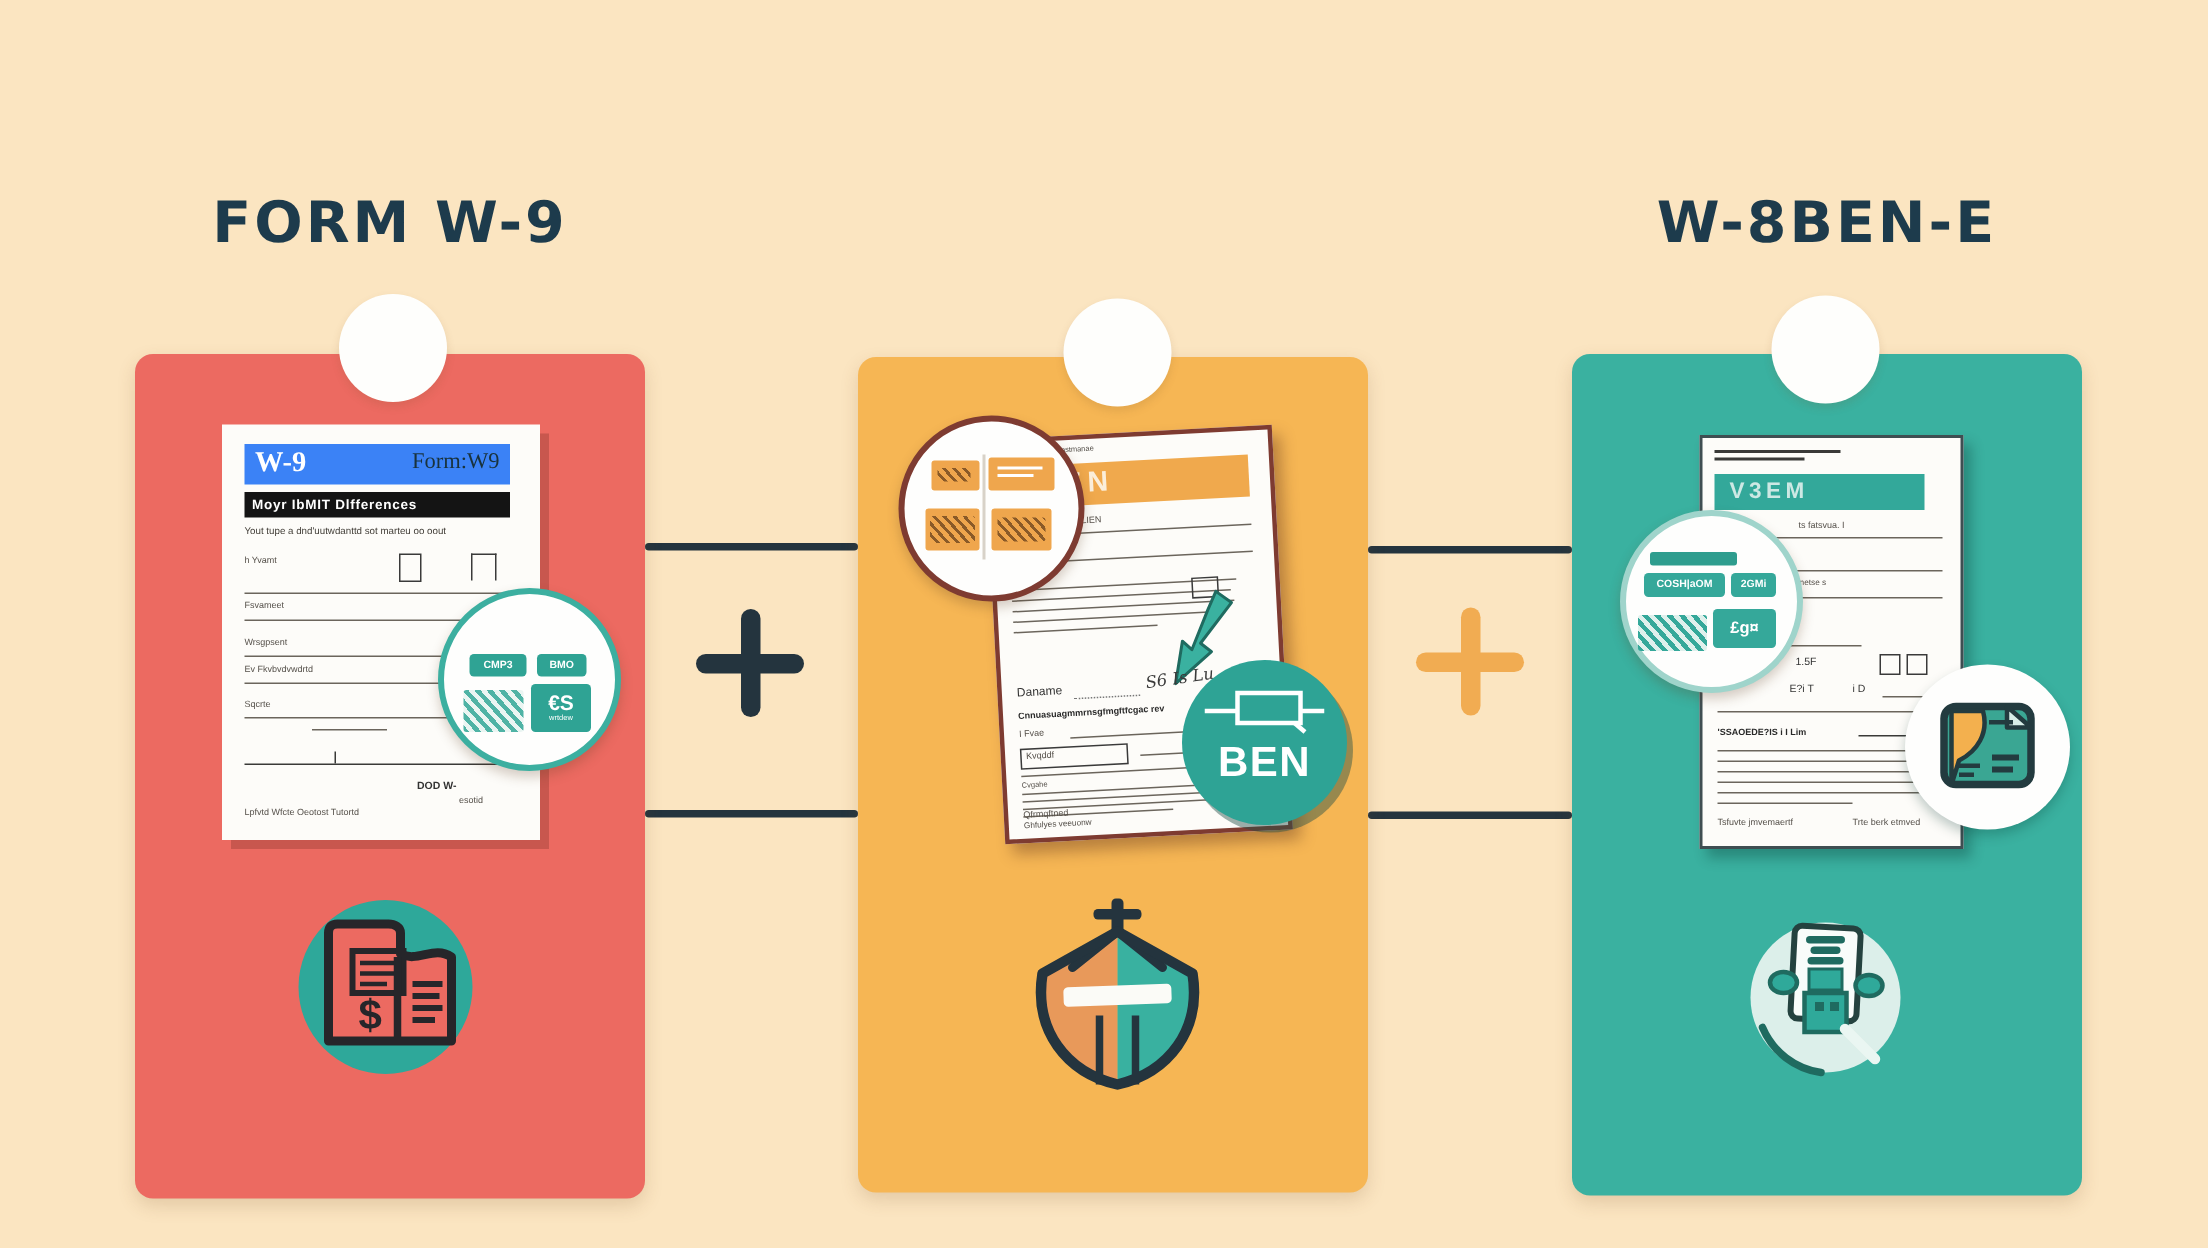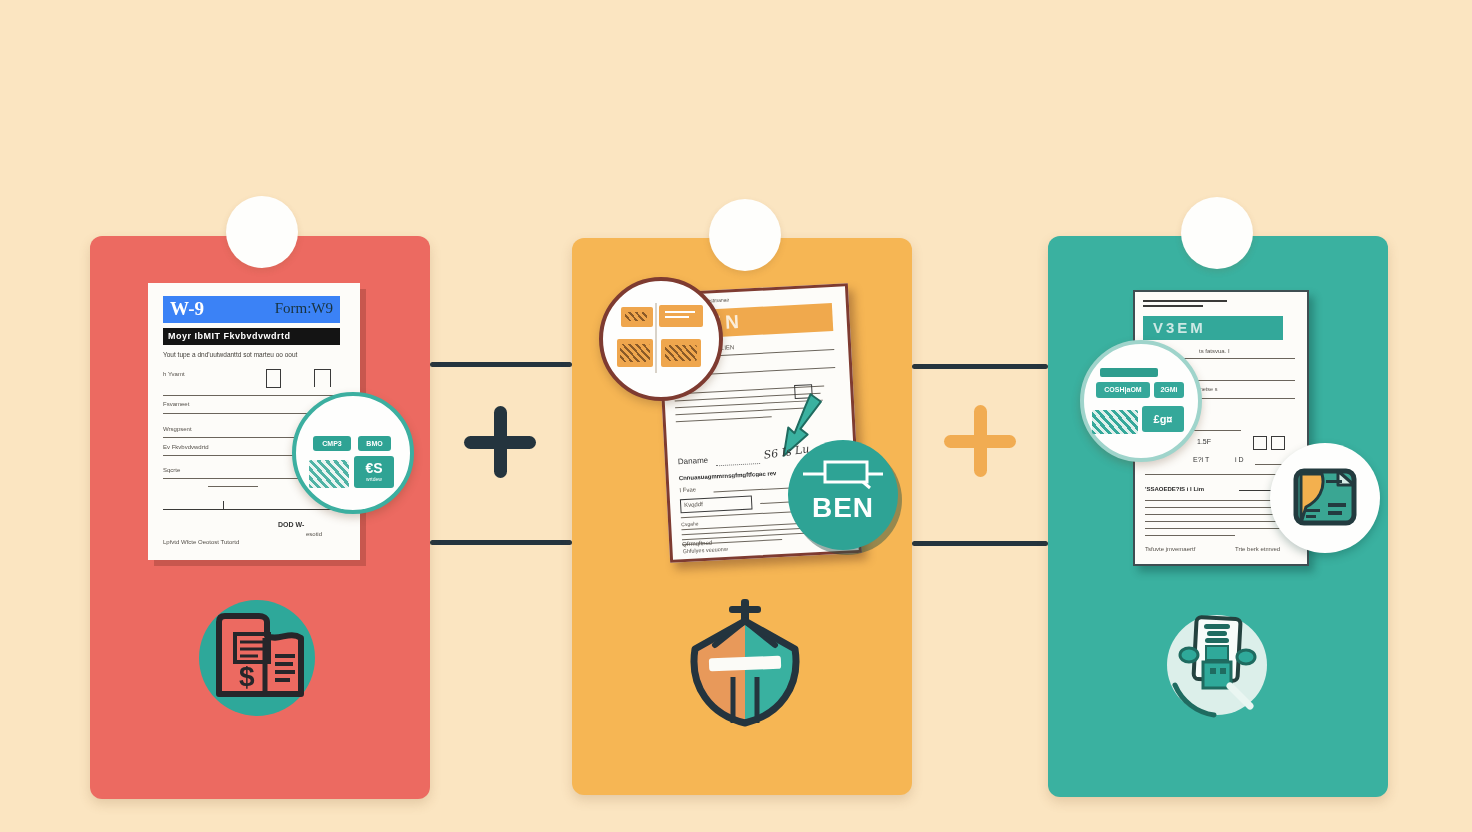--- a/index.html
+++ b/index.html
@@ -24,20 +24,22 @@
   .speck{position:absolute;border-radius:2px;
          background:repeating-linear-gradient(48deg,#4FB3A5 0 3px,#EAF5F2 3px 6px);}
   .ospeck{position:absolute;border-radius:2px;
          background:repeating-linear-gradient(48deg,#EFA64D 0 3px,#8a5a28 3px 5px);}
 </style>
 </head>
 <body>
 
 <div id="stage">
 
+  <div class="heading" style="left:90px;top:126px;">FORM W-9</div>
+  <div class="heading" style="left:1048px;top:126px;">W-8BEN-E</div>
 
   <div class="hline" style="left:430px;top:362px;width:142px;"></div>
   <div class="hline" style="left:430px;top:540px;width:142px;"></div>
   <div class="hline" style="left:912px;top:364px;width:136px;"></div>
   <div class="hline" style="left:912px;top:541px;width:136px;"></div>
 
   <div class="plus" style="left:464px;top:406px;">
     <div class="pb" style="left:0;top:30px;width:72px;height:13px;background:#24343E;"></div>
     <div class="pb" style="left:30px;top:0;width:13px;height:72px;background:#24343E;"></div>
   </div>
@@ -47,21 +49,21 @@
   </div>
 
   <div class="card" style="left:90px;top:236px;height:563px;background:#EC6A61;"></div>
   <div class="pin" style="left:226px;top:196px;"></div>
 
   <div class="doc" style="left:148px;top:283px;width:212px;height:277px;box-shadow:6px 6px 0 rgba(90,30,25,.25);">
     <div class="abs" style="left:15px;top:13px;width:177px;height:27px;background:#3b82f6;">
       <span class="abs" style="left:7px;top:2px;font-family:'Liberation Serif',serif;font-size:19px;font-weight:bold;color:#fff;">W-9</span>
       <span class="abs" style="right:7px;top:4px;font-family:'Liberation Serif',serif;font-size:15px;font-weight:normal;color:#19323C;">Form:W9</span>
     </div>
-    <div class="abs" style="left:15px;top:45px;width:177px;height:17px;background:#141414;color:#fff;font-size:9px;font-weight:bold;letter-spacing:.5px;line-height:17px;padding-left:5px;box-sizing:border-box;white-space:nowrap;overflow:hidden;">Moyr IbMIT Fkvbvdvwdrtd</div>
+    <div class="abs" style="left:15px;top:45px;width:177px;height:17px;background:#141414;color:#fff;font-size:9px;font-weight:bold;letter-spacing:.5px;line-height:17px;padding-left:5px;box-sizing:border-box;white-space:nowrap;overflow:hidden;">Moyr IbMIT Dlfferences</div>
     <div class="tiny" style="left:15px;top:68px;font-size:6.5px;color:#44403a;">Yout tupe a dnd'uutwdanttd sot marteu oo oout</div>
     <div class="tiny" style="left:15px;top:88px;">h Yvamt</div>
     <div class="cbox" style="left:118px;top:86px;width:13px;height:17px;"></div>
     <div class="cbox" style="left:166px;top:86px;width:15px;height:17px;border-bottom:none;"></div>
     <div class="ln" style="left:15px;top:112px;width:175px;"></div>
     <div class="tiny" style="left:15px;top:118px;">Fsvameet</div>
     <div class="ln" style="left:15px;top:130px;width:175px;"></div>
     <div class="tiny" style="left:15px;top:143px;">Wrsgpsent</div>
     <div class="ln" style="left:15px;top:154px;width:175px;"></div>
     <div class="tiny" style="left:15px;top:161px;">Ev Fkvbvdvwdrtd</div>

